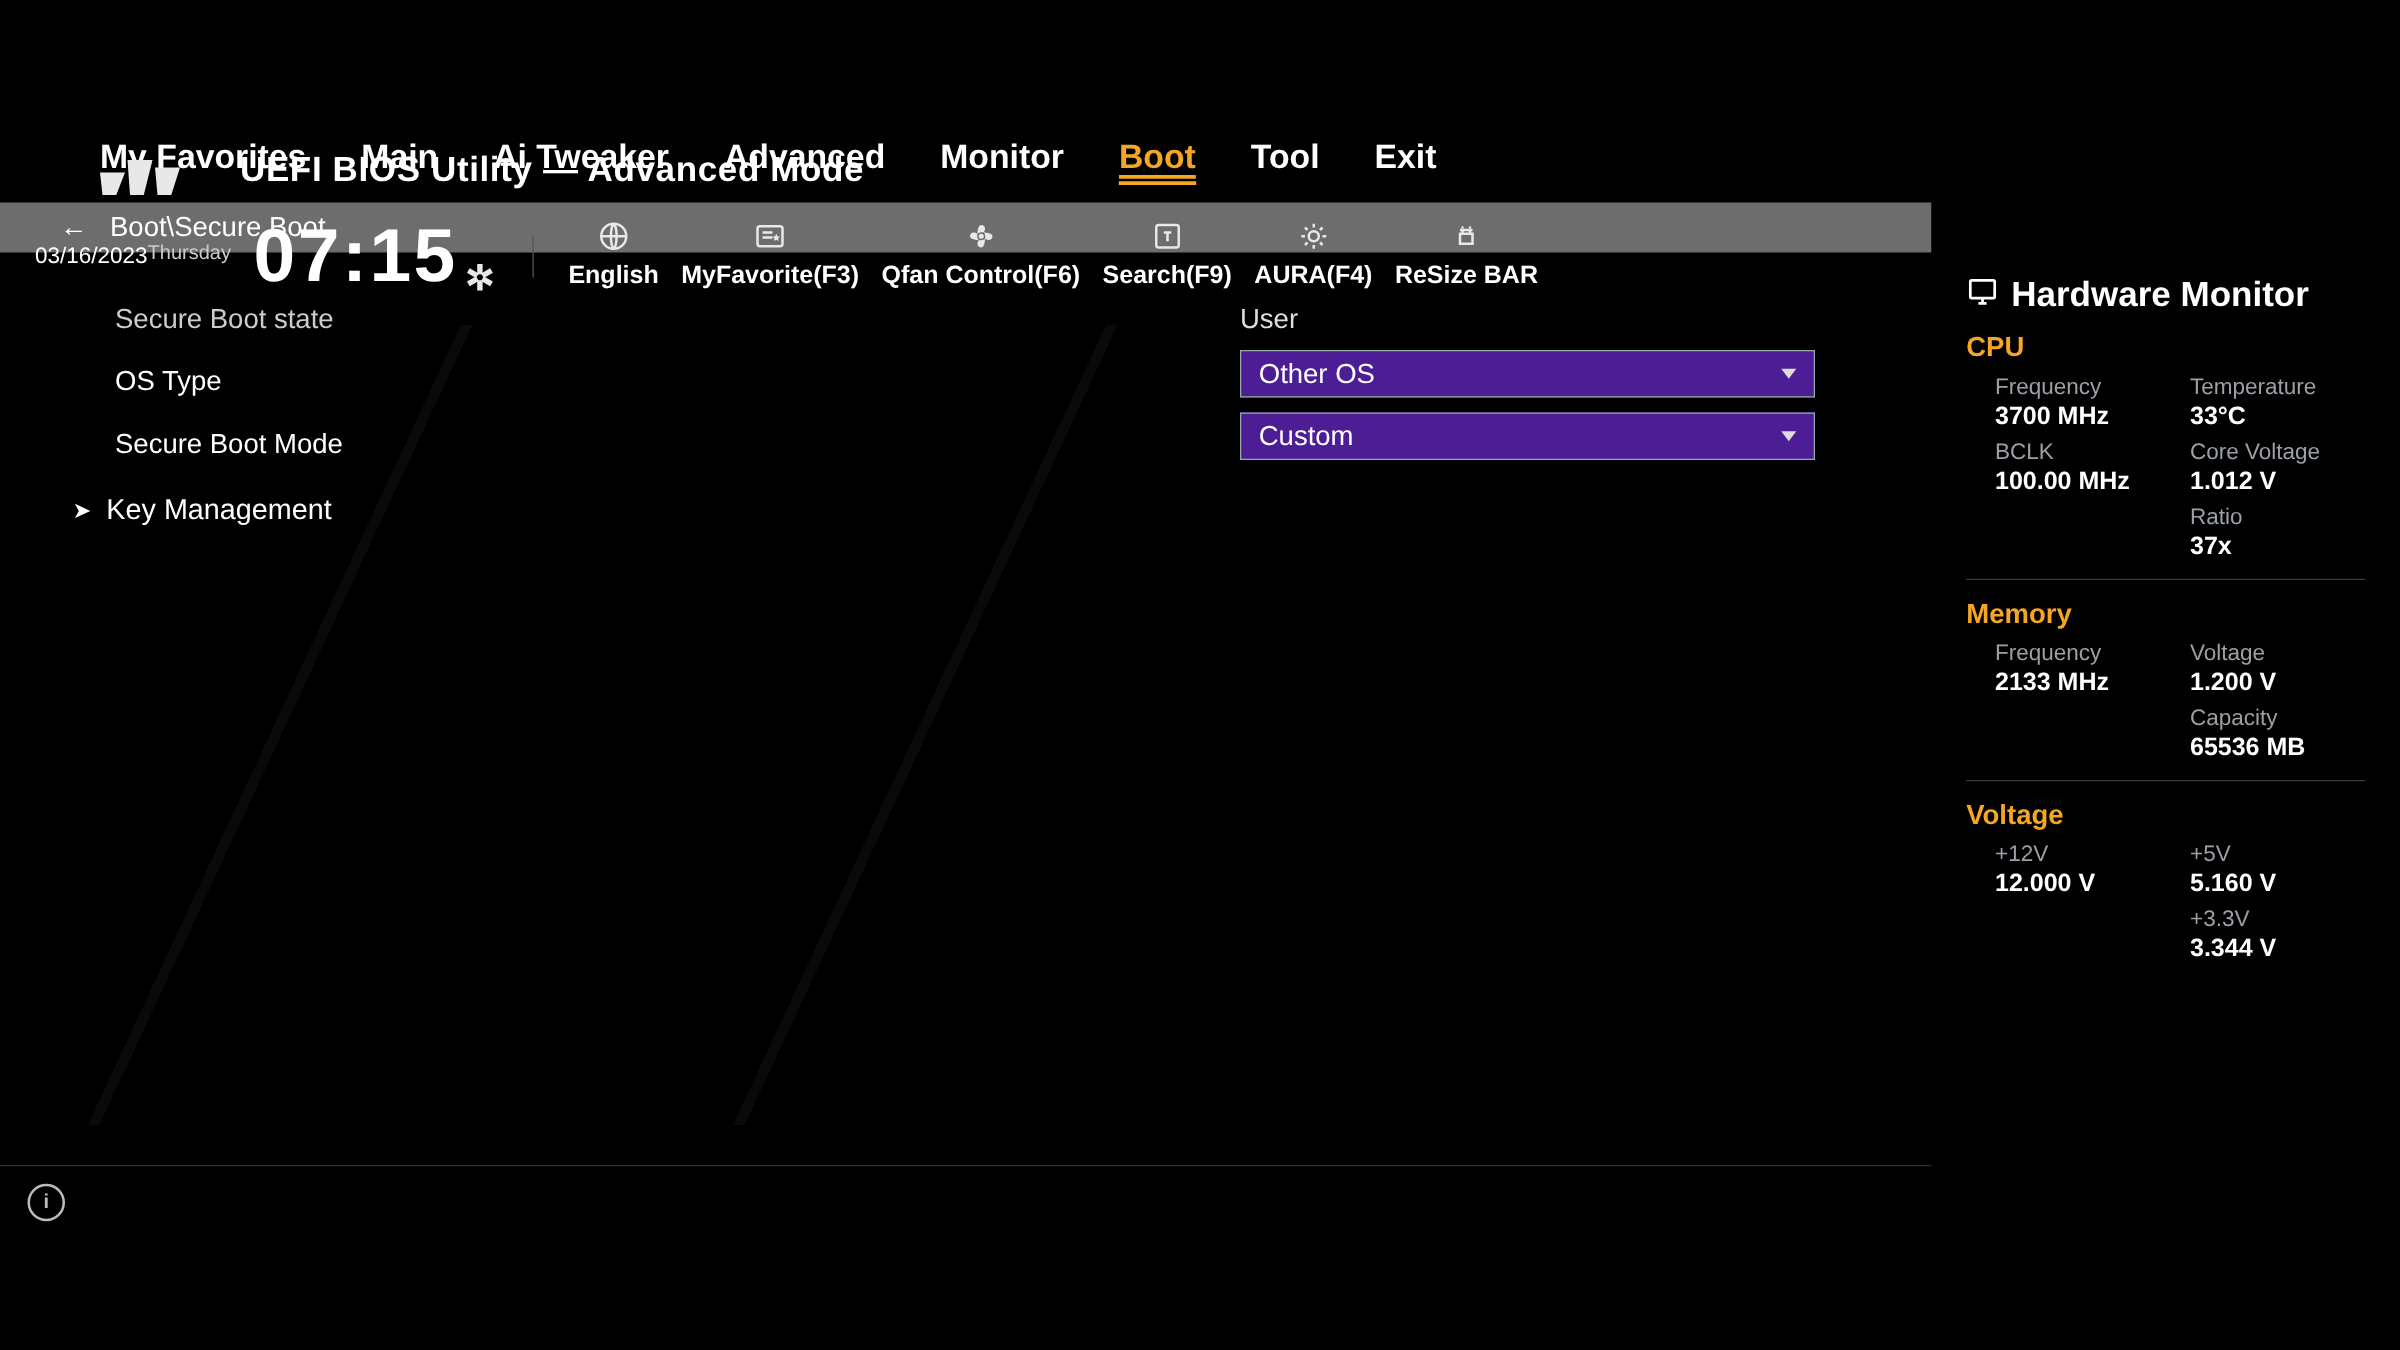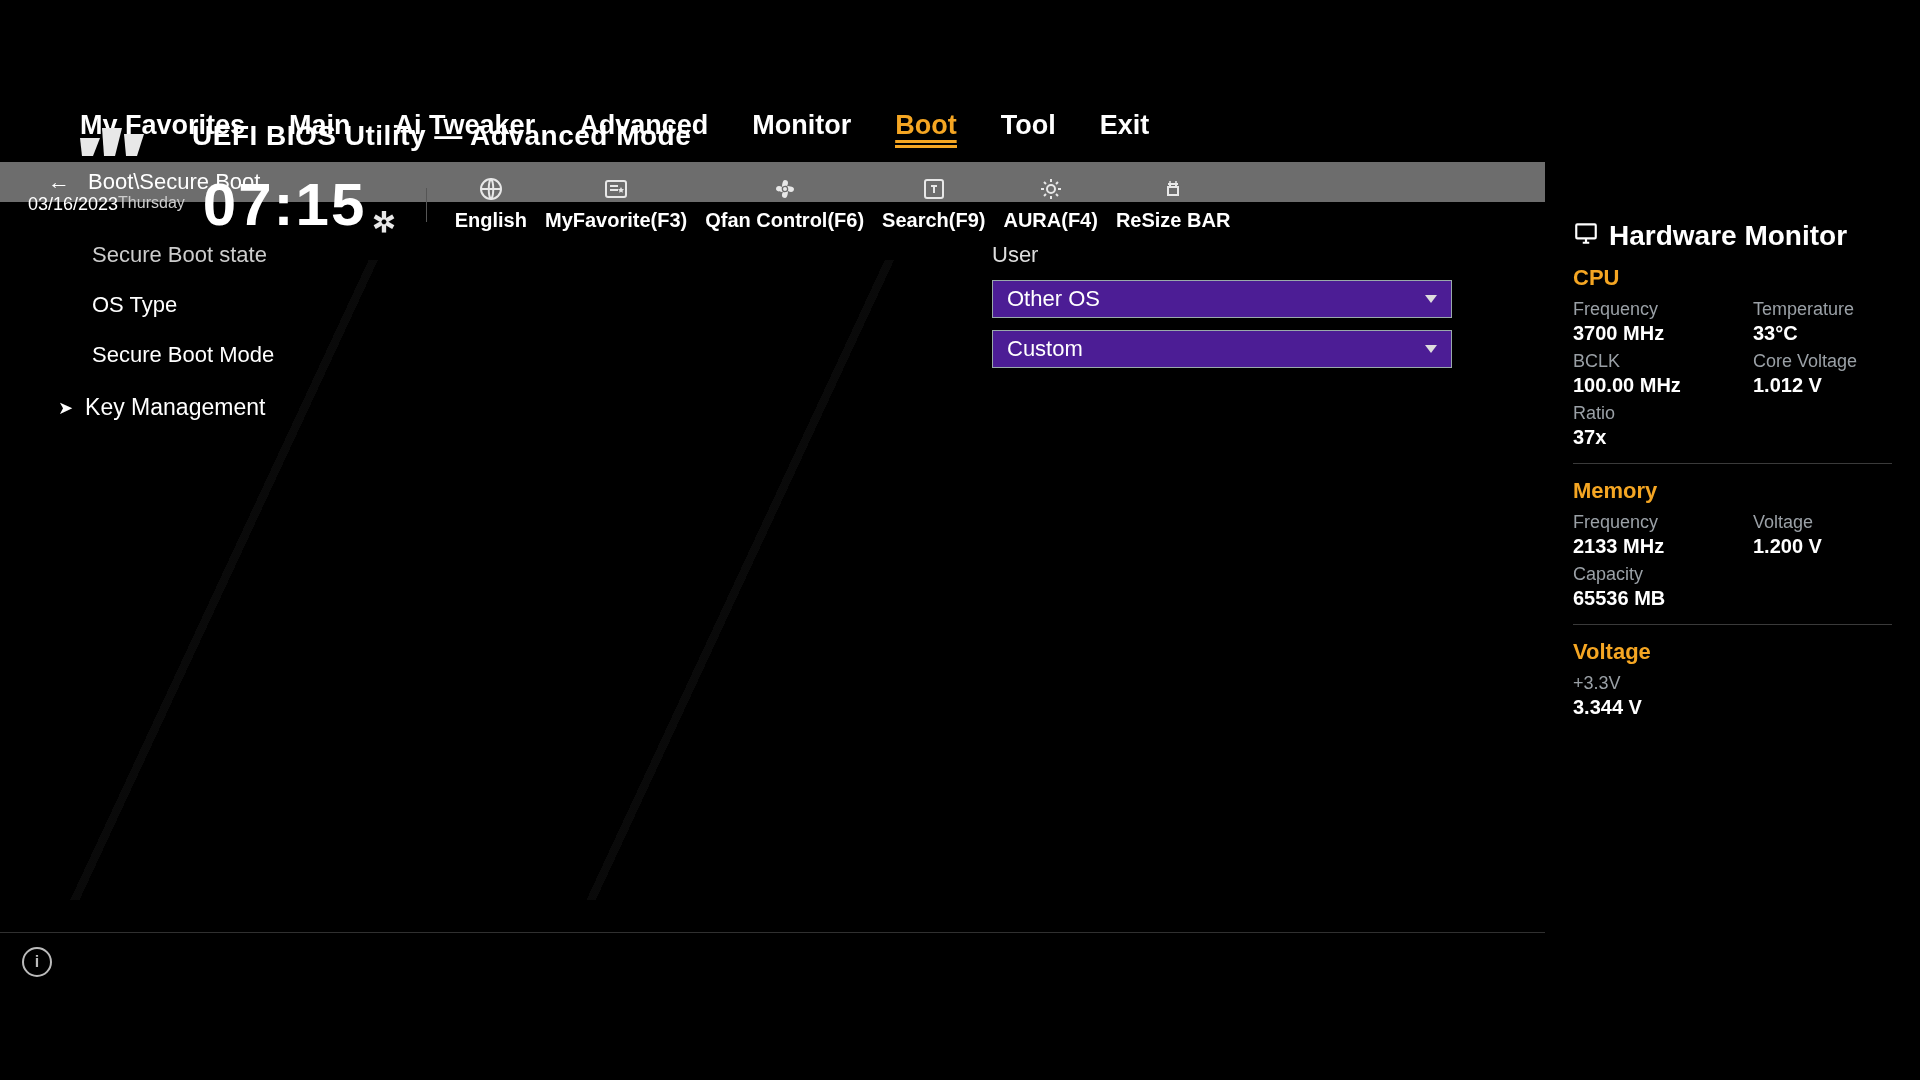--- a/index.html
+++ b/index.html
@@ -44,21 +44,21 @@
 .submenu .arrow{font-size:18px;}
 
 
 .infobar{position:absolute;left:0;top:822px;width:1545px;border-top:1px solid #303030;padding:14px 22px;display:flex;align-items:center;gap:12px;color:#c8c8c8;}
 .info-ico{width:30px;height:30px;border:2px solid #bbb;border-radius:50%;display:flex;align-items:center;justify-content:center;font-size:16px;font-weight:bold;color:#bbb;}
 
 
 .side{position:absolute;right:0;top:110px;width:375px;padding:0 28px;}
 .side-title{font-size:28px;font-weight:bold;display:flex;align-items:flex-start;gap:10px;margin-bottom:12px;}
 .sec-title{color:#f5a623;font-size:22px;font-weight:bold;margin:12px 0 8px 0;}
-.grid2{display:flex;gap:40px;margin-bottom:6px;}
+.grid2{display:flex;gap:16px;margin-bottom:6px;justify-content:flex-end;}
 .cell{min-width:140px;}
 .cell .k{color:#9aa0a6;font-size:18px;}
 .cell .v{color:#fff;font-size:20px;font-weight:bold;margin-top:2px;}
 .hr{height:1px;background:#3a3a3a;margin:14px 0;}
 
 
 .bgshape{position:absolute;left:0;top:150px;width:1545px;height:640px;opacity:.07;background:
   linear-gradient(115deg, transparent 0 20%, #888 20% 20.5%, transparent 20.5% 48%, #888 48% 48.5%, transparent 48.5% 100%);
   pointer-events:none;}
 </style>
@@ -256,19 +256,29 @@
     <div class="cell">
           <div class="k">Capacity</div>
           <div class="v">65536 MB</div>
         </div>
   </div>
   <div class="hr"></div>
 
   <div class="sec-title">Voltage</div>
   <div class="grid2">
     <div class="cell">
+          <div class="k">+12V</div>
+          <div class="v">12.000 V</div>
+        </div>
+    <div class="cell">
+          <div class="k">+5V</div>
+          <div class="v">5.160 V</div>
+        </div>
+  </div>
+  <div class="grid2">
+    <div class="cell">
           <div class="k">+3.3V</div>
           <div class="v">3.344 V</div>
         </div>
   </div>
 </div>
 
 </div>
 
 </body></html>

